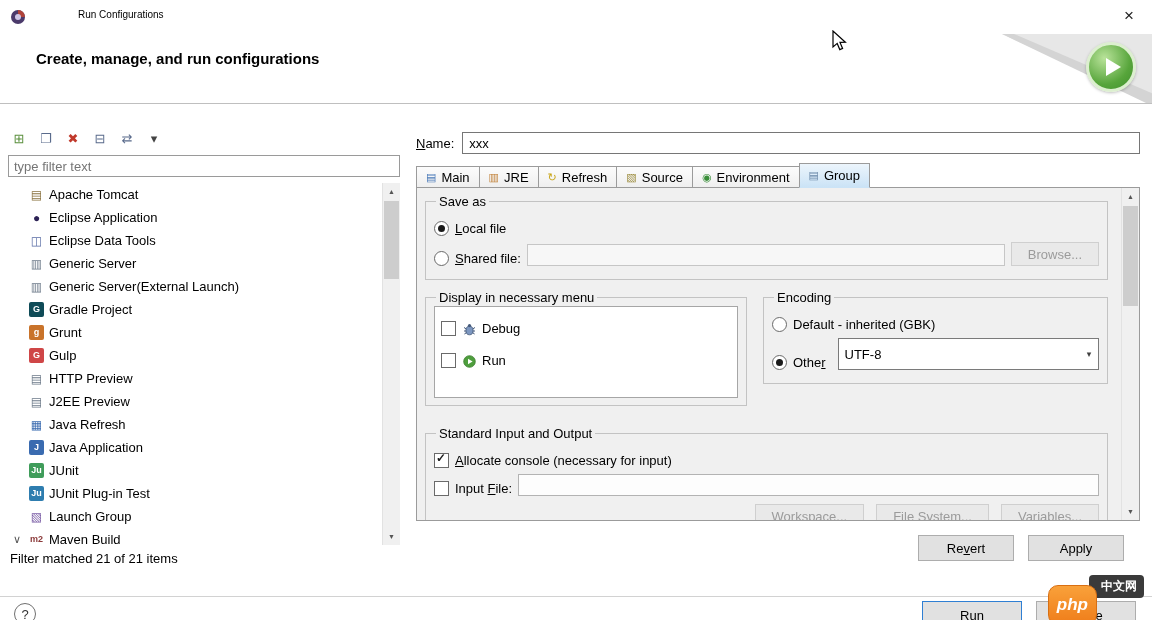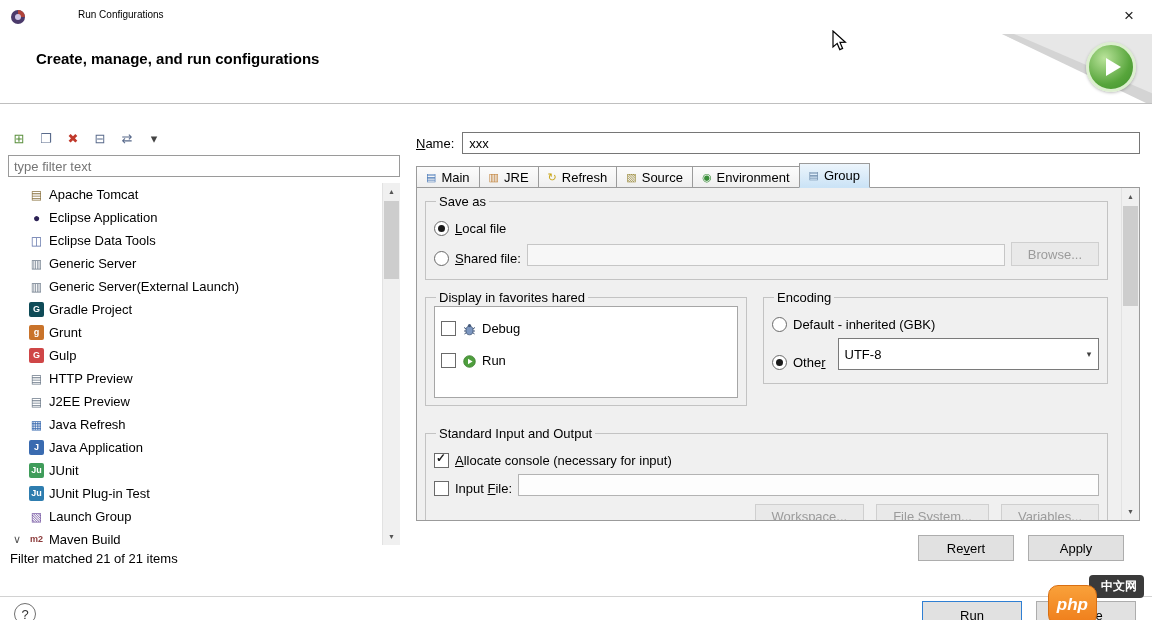--- a/index.html
+++ b/index.html
@@ -288,21 +288,21 @@
             <span class="radio"></span>
             <span><u>S</u>hared file:</span>
           </label>
           <input class="text-input disabled-input" value="" style="">
           <button class="btn disabled">Browse...</button>
         </div>
       </fieldset>
 
       <div class="two-col">
         <fieldset class="fs fav-fs">
-          <legend>Display in favorites hared</legend>
+          <legend>Display in necessary menu</legend>
           <div class="fav-box">
             <label class="opt-row">
               <span class="checkbox"></span>
               <span class="mini-icon">
                 <svg width="13" height="13" viewBox="0 0 13 13">
                   <ellipse cx="6.5" cy="7.5" rx="3.6" ry="4.3" fill="#7d97c0" stroke="#44597a" stroke-width="0.8"></ellipse>
                   <circle cx="6.5" cy="2.6" r="1.6" fill="#44597a"></circle>
                   <line x1="1" y1="4.5" x2="3.4" y2="6" stroke="#44597a"></line>
                   <line x1="1" y1="8" x2="3.2" y2="8" stroke="#44597a"></line>
                   <line x1="1.4" y1="11" x2="3.5" y2="9.6" stroke="#44597a"></line>

